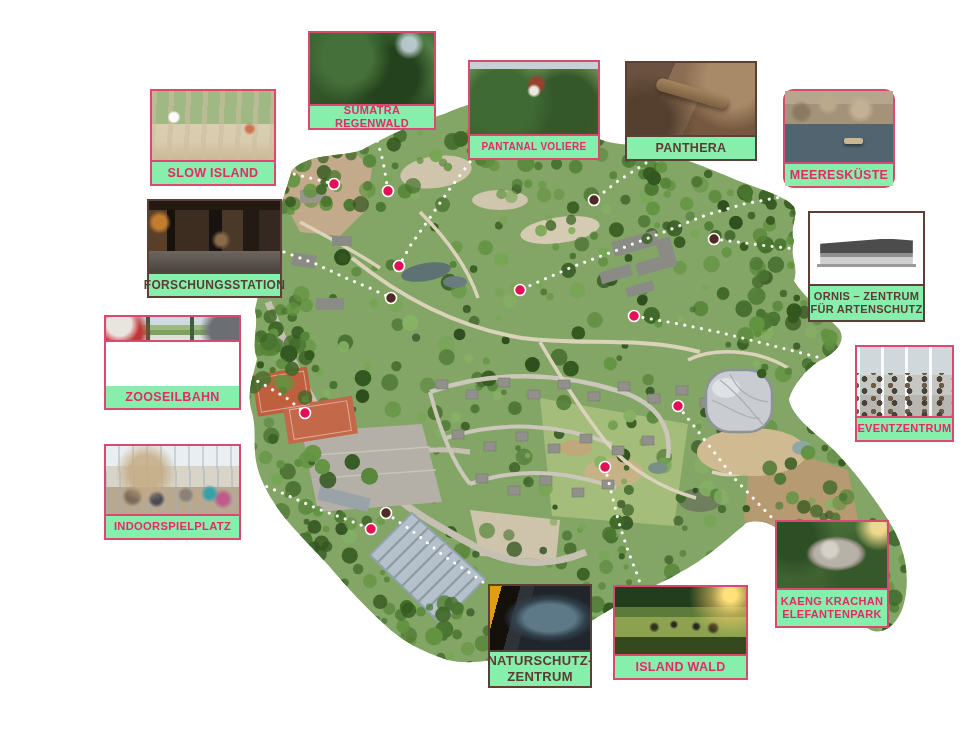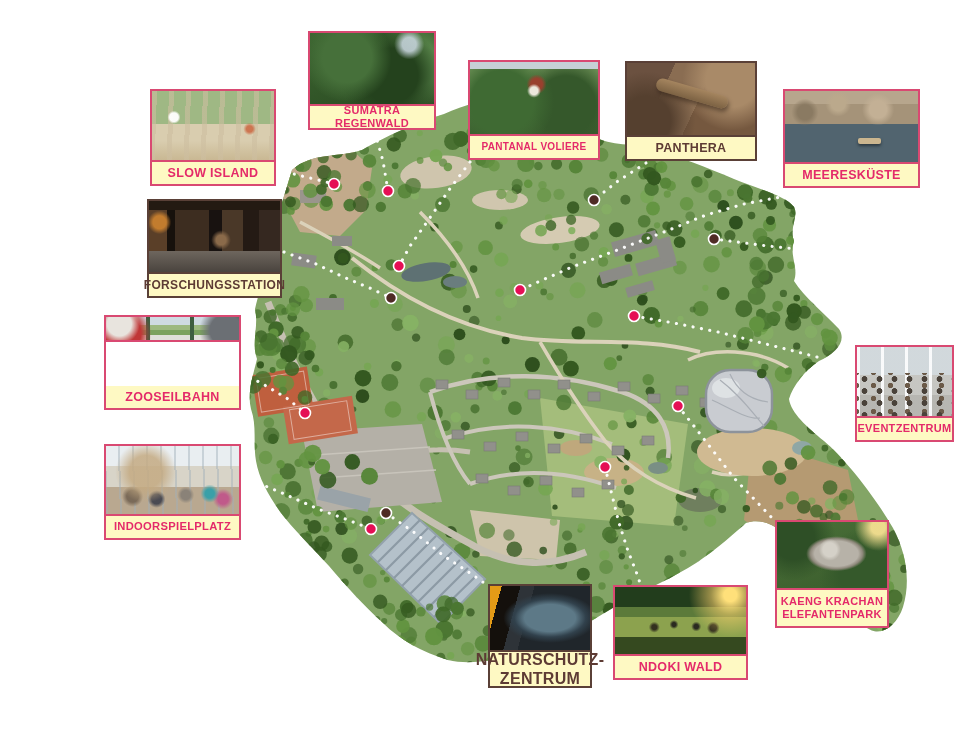--- a/index.html
+++ b/index.html
@@ -10,47 +10,47 @@
   
   .callout{position:absolute;z-index:2;box-sizing:border-box;background:#fff;
            border:2px solid #000;display:flex;flex-direction:column;}
   .callout.pink{border-color:#d94972;}
   .callout.dark{border-color:#5a4037;}
   .thumb{flex:1 1 auto;position:relative;overflow:hidden;}
   .callout.pink .thumb{border-bottom:2px solid #d94972;}
   .callout.dark .thumb{border-bottom:2px solid #5a4037;}
   .clabel{flex:0 0 auto;height:22px;display:flex;align-items:center;justify-content:center;
           text-align:center;font-weight:bold;font-size:12.5px;letter-spacing:.3px;
-          white-space:pre-line;line-height:1.2;background:#fef9c3;}
+          white-space:pre-line;line-height:1.2;background:#86efac;}
   .callout.pink .clabel{color:#e42a6a;}
   .callout.dark .clabel{color:#5d3b34;}
 
   
   #co-slow-island       {left:150px;top:89px; width:126px;height:97px;}
   #co-sumatra-regenwald {left:308px;top:31px; width:128px;height:99px;}
   #co-pantanal-voliere  {left:468px;top:60px; width:132px;height:100px;}
   #co-panthera          {left:625px;top:61px; width:132px;height:100px;}
-  #co-meereskueste      {left:783px;top:89px; width:137px;height:99px;}
+  #co-meereskueste      {left:783px;top:89px; width:112px;height:99px;border-radius:11px;}
   #co-ornis             {left:808px;top:211px;width:117px;height:111px;}
   #co-forschungsstation {left:147px;top:199px;width:135px;height:99px;}
   #co-zooseilbahn       {left:104px;top:315px;width:137px;height:95px;gap:44px;}
   #co-indoorspielplatz  {left:104px;top:444px;width:137px;height:96px;}
   #co-eventzentrum      {left:819px;top:345px;width:99px; height:97px;margin-left:36px;}
   #co-kaeng-krachan     {left:775px;top:520px;width:114px;height:108px;}
   #co-naturschutz       {left:488px;top:584px;width:104px;height:104px;}
   #co-ndoki-wald        {left:613px;top:585px;width:135px;height:95px;}
 
   #co-sumatra-regenwald .clabel{font-size:11px;}
   #co-pantanal-voliere  .clabel{font-size:10px;}
   #co-forschungsstation .clabel{font-size:12px;}
   #co-indoorspielplatz  .clabel{font-size:11.2px;}
   #co-eventzentrum      .clabel{font-size:11px;}
   #co-ornis             .clabel{font-size:11px;height:34px;}
   #co-kaeng-krachan     .clabel{font-size:11px;height:36px;}
-  #co-naturschutz       .clabel{font-size:16px;height:34px;}
+  #co-naturschutz       .clabel{font-size:13px;height:34px;}
 
   
   .t-slow{background:
     radial-gradient(circle at 18% 38%, rgba(255,255,255,.95) 0 4%, transparent 6%),
     radial-gradient(circle at 80% 55%, rgba(200,80,40,.7) 0 3%, transparent 6%),
     repeating-linear-gradient(92deg, rgba(205,190,160,.6) 0 5px, rgba(150,160,120,0) 5px 17px),
     linear-gradient(180deg,#9fb884 0 48%,#d9cdaf 48% 72%,#c9b893 100%);}
   .t-sumatra{background:
     radial-gradient(circle at 80% 16%, rgba(205,218,228,.85) 0 6%, transparent 13%),
     radial-gradient(circle at 30% 35%, #46703a 0 25%, transparent 45%),
@@ -1207,20 +1207,25 @@
     <div class="clabel">PANTANAL VOLIERE</div>
   </div>
   <div class="callout dark" id="co-panthera">
     <div class="thumb t-panthera"></div>
     <div class="clabel">PANTHERA</div>
   </div>
   <div class="callout pink" id="co-meereskueste">
     <div class="thumb t-meeres"></div>
     <div class="clabel">MEERESKÜSTE</div>
   </div>
+  <div class="callout dark" id="co-ornis">
+    <div class="thumb t-ornis"></div>
+    <div class="clabel">ORNIS – ZENTRUM
+FÜR ARTENSCHUTZ</div>
+  </div>
   <div class="callout dark" id="co-forschungsstation">
     <div class="thumb t-forschung"></div>
     <div class="clabel">FORSCHUNGSSTATION</div>
   </div>
   <div class="callout pink" id="co-zooseilbahn">
     <div class="thumb t-zoosei"></div>
     <div class="clabel">ZOOSEILBAHN</div>
   </div>
   <div class="callout pink" id="co-eventzentrum">
     <div class="thumb t-event"></div>
@@ -1230,21 +1235,21 @@
     <div class="thumb t-indoor"></div>
     <div class="clabel">INDOORSPIELPLATZ</div>
   </div>
   <div class="callout dark" id="co-naturschutz">
     <div class="thumb t-natur"></div>
     <div class="clabel">NATURSCHUTZ-
 ZENTRUM</div>
   </div>
   <div class="callout pink" id="co-ndoki-wald">
     <div class="thumb t-ndoki"></div>
-    <div class="clabel">NDOKI WALD</div>
+    <div class="clabel">ISLAND WALD</div>
   </div>
   <div class="callout pink" id="co-kaeng-krachan">
     <div class="thumb t-kaeng"></div>
     <div class="clabel">KAENG KRACHAN
 ELEFANTENPARK</div>
   </div>
 
 </div>
 
 </body></html>

